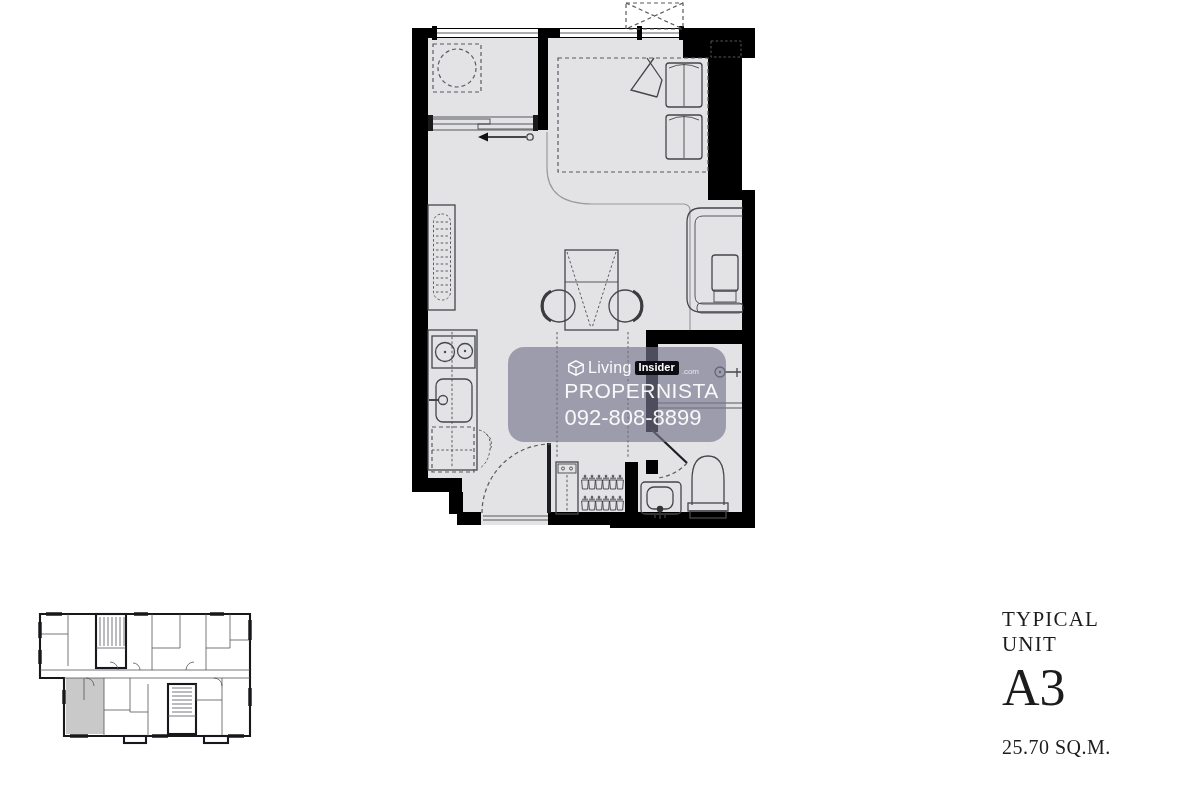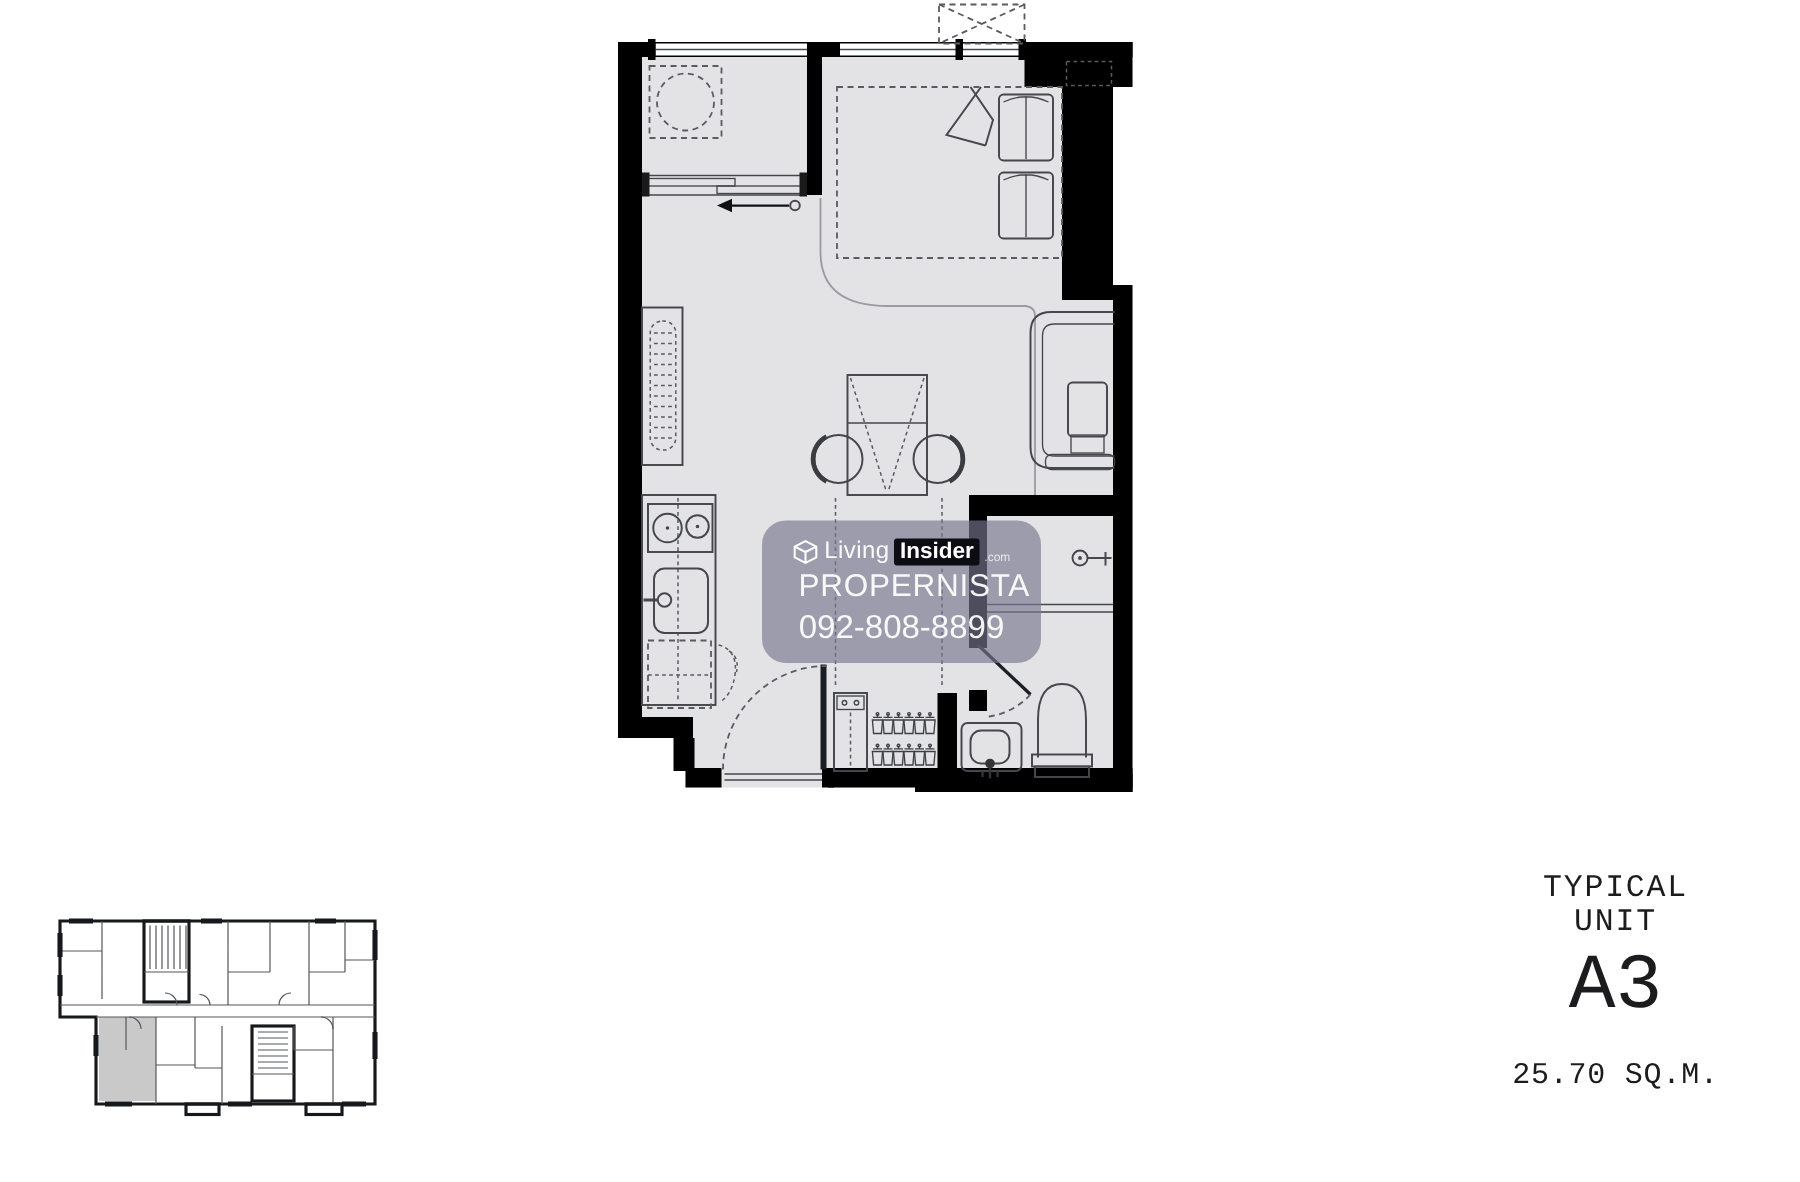--- a/index.html
+++ b/index.html
@@ -17,32 +17,32 @@
   .zn  {fill:none;stroke:var(--zone,#9a9b9e);stroke-width:1.2;}
   .drk {fill:none;stroke:#1d1e22;stroke-width:2.2;}
   .kp-w{fill:none;stroke:var(--keyplan_wall,#17181b);stroke-width:2.1;}
   .kp-t{fill:none;stroke:var(--keyplan_thin,#55565a);stroke-width:0.8;}
   .kp-b{fill:none;stroke:var(--keyplan_wall,#17181b);stroke-width:3.4;}
 
   
   .watermark{position:absolute;left:508px;top:347px;width:186px;height:95px;
     border-radius:16px;background:var(--watermark_bg,rgba(118,119,143,.65));
     display:flex;flex-direction:column;align-items:center;justify-content:center;gap:2px;
-    color:var(--watermark_text,#fff);}
+    color:var(--watermark_text,#fff);padding-left:32px;}
   .wm-logo{display:flex;align-items:center;gap:3px;line-height:1;}
   .wm-living{font-size:16px;color:rgba(255,255,255,.95);letter-spacing:.3px;}
-  .wm-badge{font-size:15px;font-weight:bold;background:var(--badge_bg,#0c0c12);
+  .wm-badge{font-size:11px;font-weight:bold;background:var(--badge_bg,#0c0c12);
     color:#fff;padding:1px 4px 2px;border-radius:2px;}
   .wm-tld{font-size:8px;color:rgba(255,255,255,.75);align-self:flex-end;margin-bottom:1px;}
   .wm-agency{font-size:21px;letter-spacing:.5px;color:rgba(255,255,255,.93);margin-left:17px;}
   .wm-phone{font-size:22px;color:rgba(255,255,255,.93);}
 
   
-  .unit-label{position:absolute;left:1002px;top:581px;width:150px;text-align:center;
-    color:var(--label_text,#1c1c1e);font-family:Liberation Mono, monospace;}
+  .unit-label{position:absolute;left:1002px;top:607px;width:150px;text-align:left;
+    color:var(--label_text,#1c1c1e);font-family:Liberation Serif, serif;}
   .ul-title{font-size:21px;letter-spacing:1.2px;}
   .ul-code{font-size:52px;line-height:1.05;margin-top:4px;}
   .ul-area{font-size:20px;margin-top:20px;letter-spacing:.5px;}
 </style>
 </head>
 <body style="background: rgb(255, 255, 255);">
 
 <div class="canvas">
 
 <svg class="plan" viewBox="0 0 1200 788">

